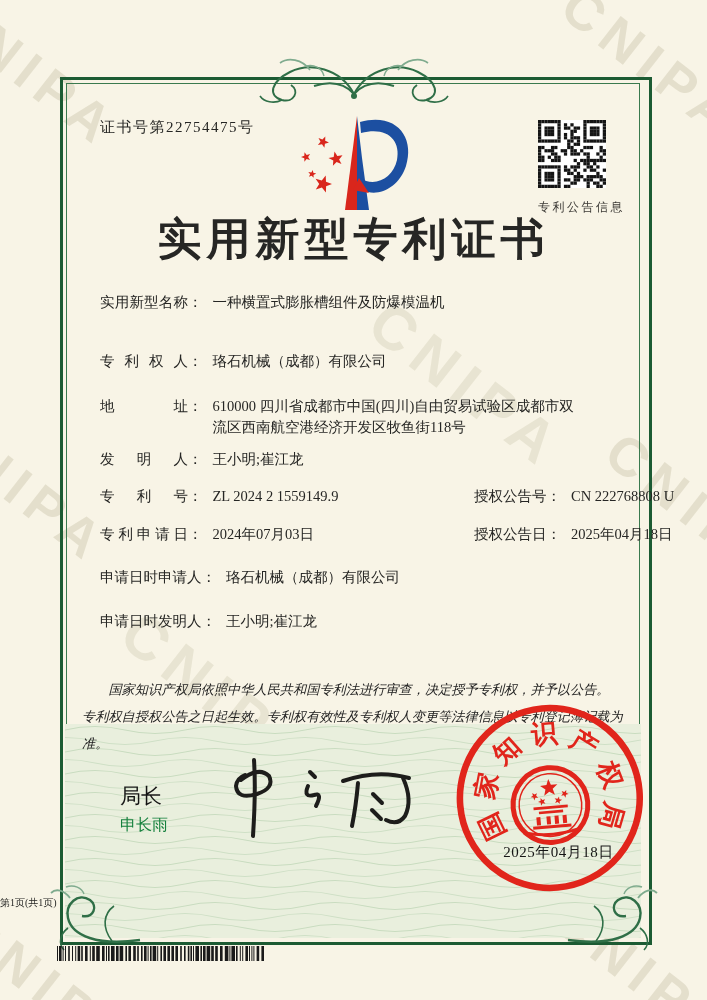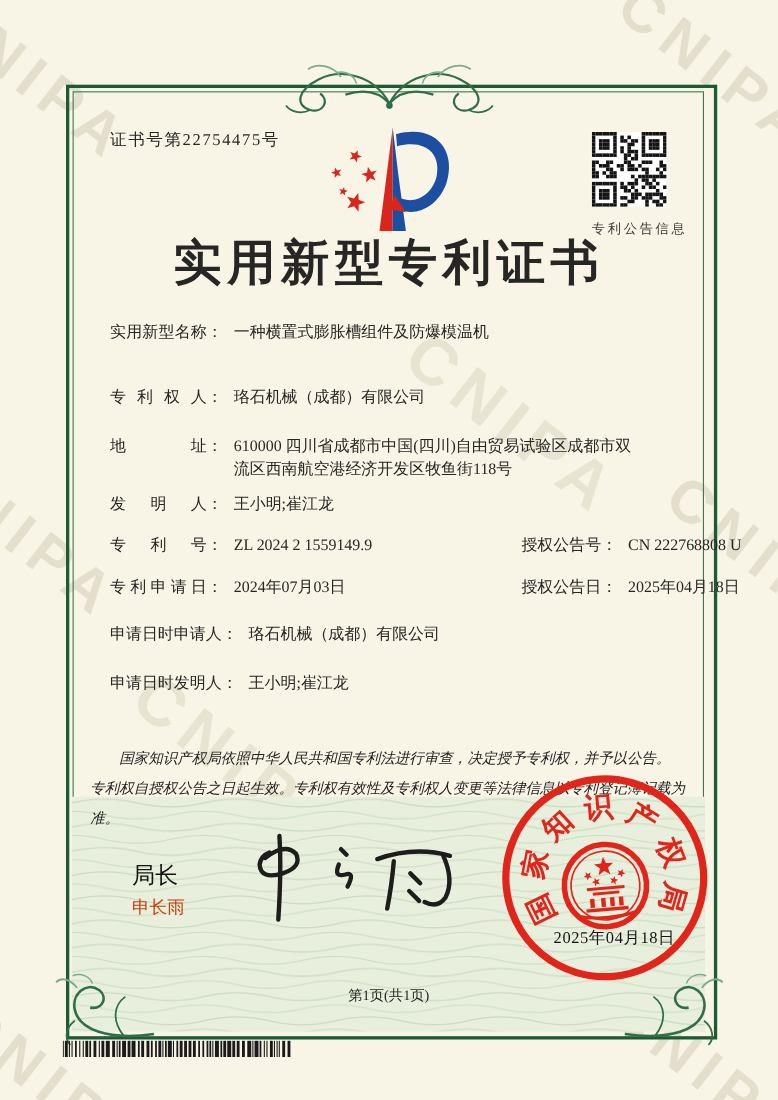--- a/index.html
+++ b/index.html
@@ -32,28 +32,28 @@
   .val.wrap{white-space:normal;width:368px;}
   .rcol{position:absolute;left:374px;top:0;white-space:nowrap;}
   
   .notice{left:82px;top:676px;width:546px;font-size:13.2px;line-height:27px;
           font-style:italic;z-index:4;color:#222;}
   .notice .l1{text-indent:2em;}
   
   .sigtitle{left:120px;top:782px;font-family:"Liberation Sans",sans-serif;
             font-size:21px;z-index:5;color:#141414;}
   .signame{left:120px;top:815px;font-family:"Liberation Sans",sans-serif;
-           font-size:16px;z-index:5;color:#c2410c;}
+           font-size:16px;z-index:5;color:#15803d;}
   .sigsvg{left:215px;top:748px;z-index:5;}
   
   .seal{left:452px;top:700px;z-index:5;transform:rotate(-5deg);}
   .sealdate{left:476px;top:843px;width:165px;font-size:15px;color:#151515;
             letter-spacing:0.5px;z-index:6;text-align:center;}
   
-  .pageno{left:0;top:896px;width:707px;text-align:center;font-size:13px;z-index:4;}
+  .pageno{left:0;top:896px;width:707px;font-size:10px;z-index:4;}
   .barcode{left:57px;top:946px;z-index:3;}
   .flo-top{left:252px;top:50px;z-index:3;}
   .flo-bl{left:48px;top:884px;z-index:3;}
   .flo-br{left:564px;top:884px;z-index:3;transform:scaleX(-1);}
 </style>
 </head>
 <body>
 
 <div class="wm" style="left:-34px;top:-18px;">CNIPA</div>
 <div class="wm" style="left:588px;top:-26px;">CNIPA</div>

